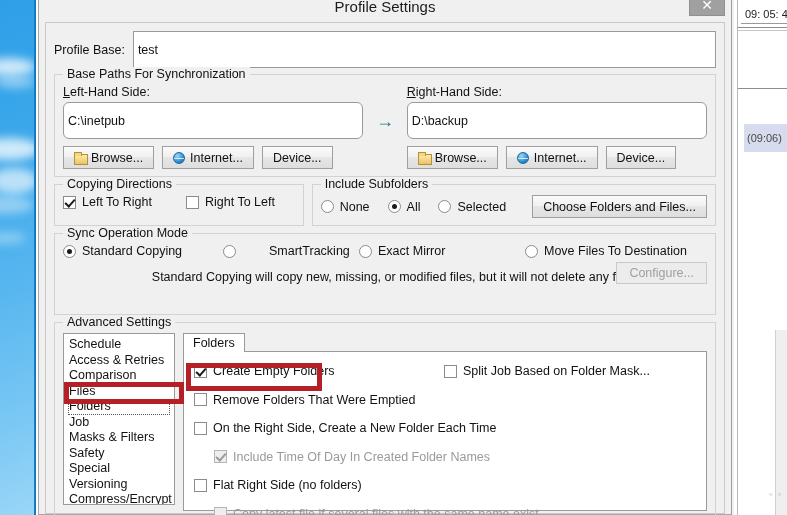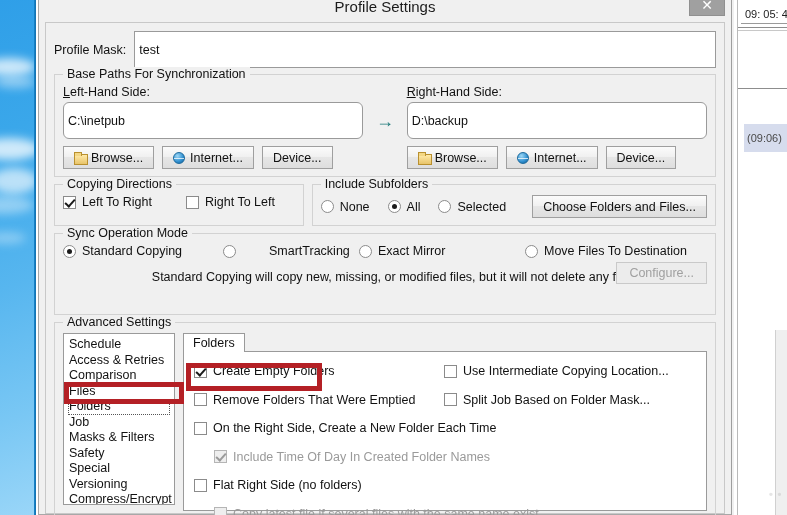--- a/index.html
+++ b/index.html
@@ -303,21 +303,21 @@
     <div id="titlebar">
       <div id="titleText">Profile Settings</div>
       <div id="closeBtn">
         <span>✕</span>
       </div>
     </div>
 
     <div id="body">
 
       <div id="profileRow">
-        <div id="profileLabel">Profile Mask:</div>
+        <div id="profileLabel">Profile Base:</div>
         <input id="profileInput" class="txtinput" type="text" value="test" style="">
       </div>
 
       <div class="group">
         <div class="gtitle">Base Paths For Synchronization</div>
         <div id="pathsCols">
 
           <div class="pathCol">
             <div class="sideLabel"><u>L</u><span>eft-Hand Side:</span></div>
             <input class="txtinput pathInput" type="text" value="C:\inetpub" style="">
@@ -489,26 +489,20 @@
                       <span class="cb dim"></span>
                       <span>Copy latest file if several files with the same name exist</span>
                     </div>
                   </div>
                 </div>
 
                 <div class="tabColR">
                   <div class="optRow">
                     <div class="ctrl">
                       <span class="cb"></span>
-                      <span>Use Intermediate Copying Location...</span>
-                    </div>
-                  </div>
-                  <div class="optRow">
-                    <div class="ctrl">
-                      <span class="cb"></span>
                       <span>Split Job Based on Folder Mask...</span>
                     </div>
                   </div>
                 </div>
 
               </div>
             </div>
           </div>
 
         </div>

